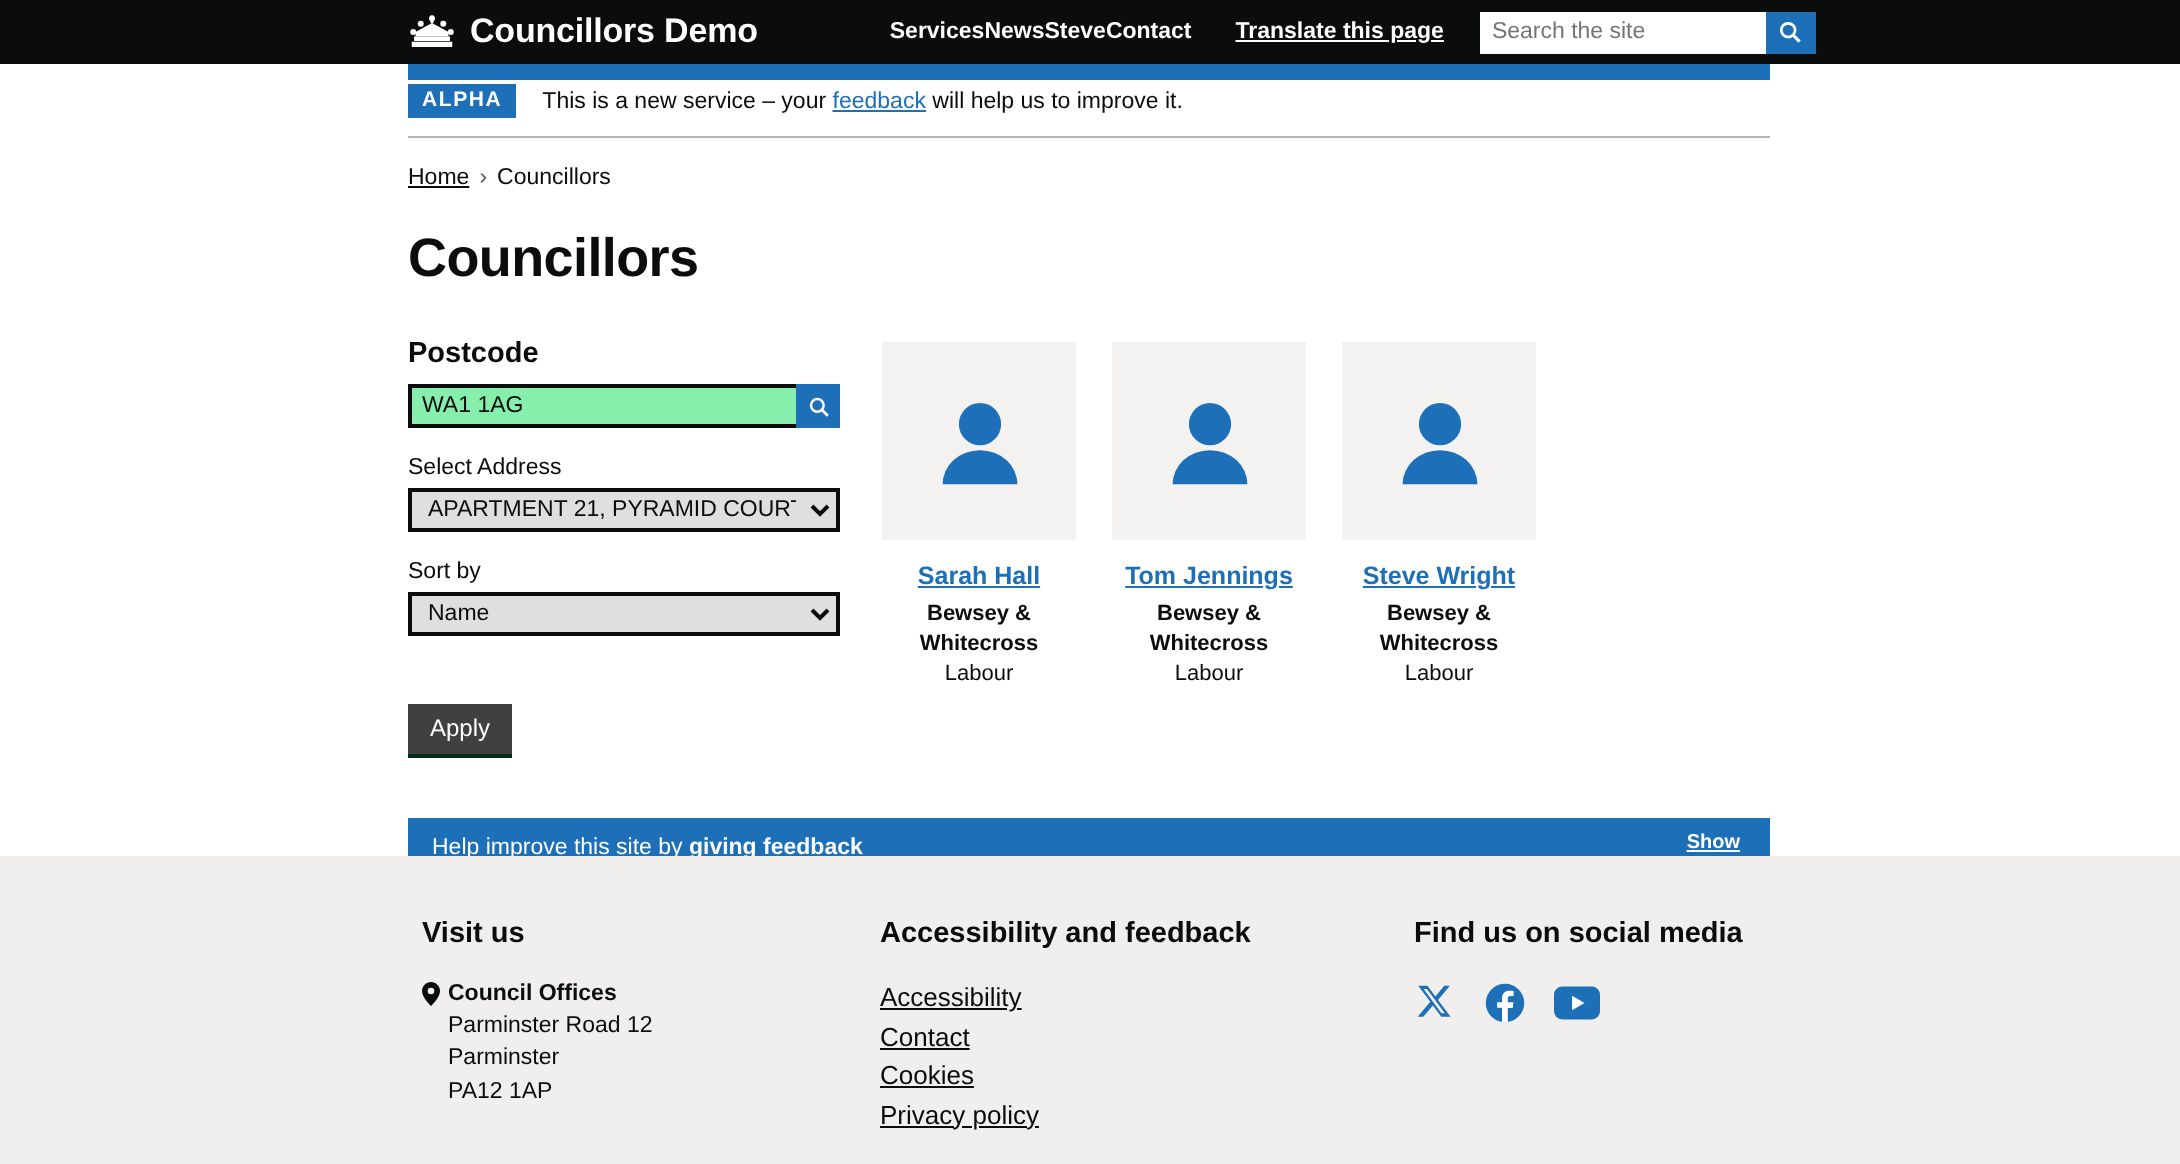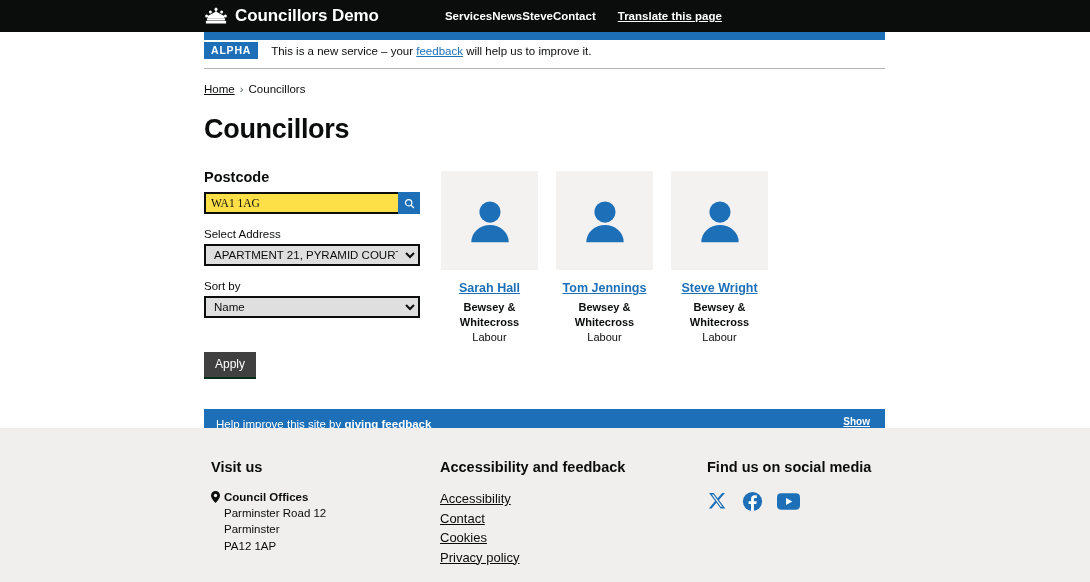--- a/index.html
+++ b/index.html
@@ -141,25 +141,25 @@
   .field-label {
     font-size:11.5px;
     margin:0 0 4px 0;
     display:block;
   }
   .postcode-row { display:flex; height:22px; margin-bottom:14px; }
   .postcode-input {
     flex:1;
     border:2px solid #0b0c0c;
     border-right:none;
-    font-family:Liberation Serif, serif;
+    font-family:Liberation Sans, sans-serif;
     font-size:11.5px;
     padding:0 5px;
     color:#0b0c0c;
-    background:#fde047;
+    background:#86efac;
     outline:none;
     height:22px;
   }
   .postcode-btn {
     width:22px; height:22px;
     background:#1d70b8;
     border:none; padding:0;
     cursor:pointer;
     display:flex; align-items:center; justify-content:center;
   }
@@ -311,20 +311,29 @@
 
     <div class="nav">
       <a href="#">Services</a>
       <a href="#">News</a>
       <a href="#">Steve</a>
       <a href="#">Contact</a>
     </div>
 
     <a href="#" class="translate">Translate this page</a>
 
+    <div class="search-wrap">
+      <input class="search-input" type="text" placeholder="Search the site" style="">
+      <button class="search-btn">
+        <svg width="12" height="12" viewBox="0 0 16 16" aria-hidden="true">
+          <circle cx="6.8" cy="6.8" r="4.6" fill="none" stroke="#ffffff" stroke-width="1.8"></circle>
+          <line x1="10.4" y1="10.4" x2="14.4" y2="14.4" stroke="#ffffff" stroke-width="2"></line>
+        </svg>
+      </button>
+    </div>
   </div>
   <div class="blue-strip"></div>
 
   <div class="container">
 
     <div class="phase">
       <span class="alpha-tag">ALPHA</span>
       <span class="phase-text"><span>This is a new service – your </span><a href="#">feedback</a><span> will help us to improve it.</span></span>
     </div>
 

